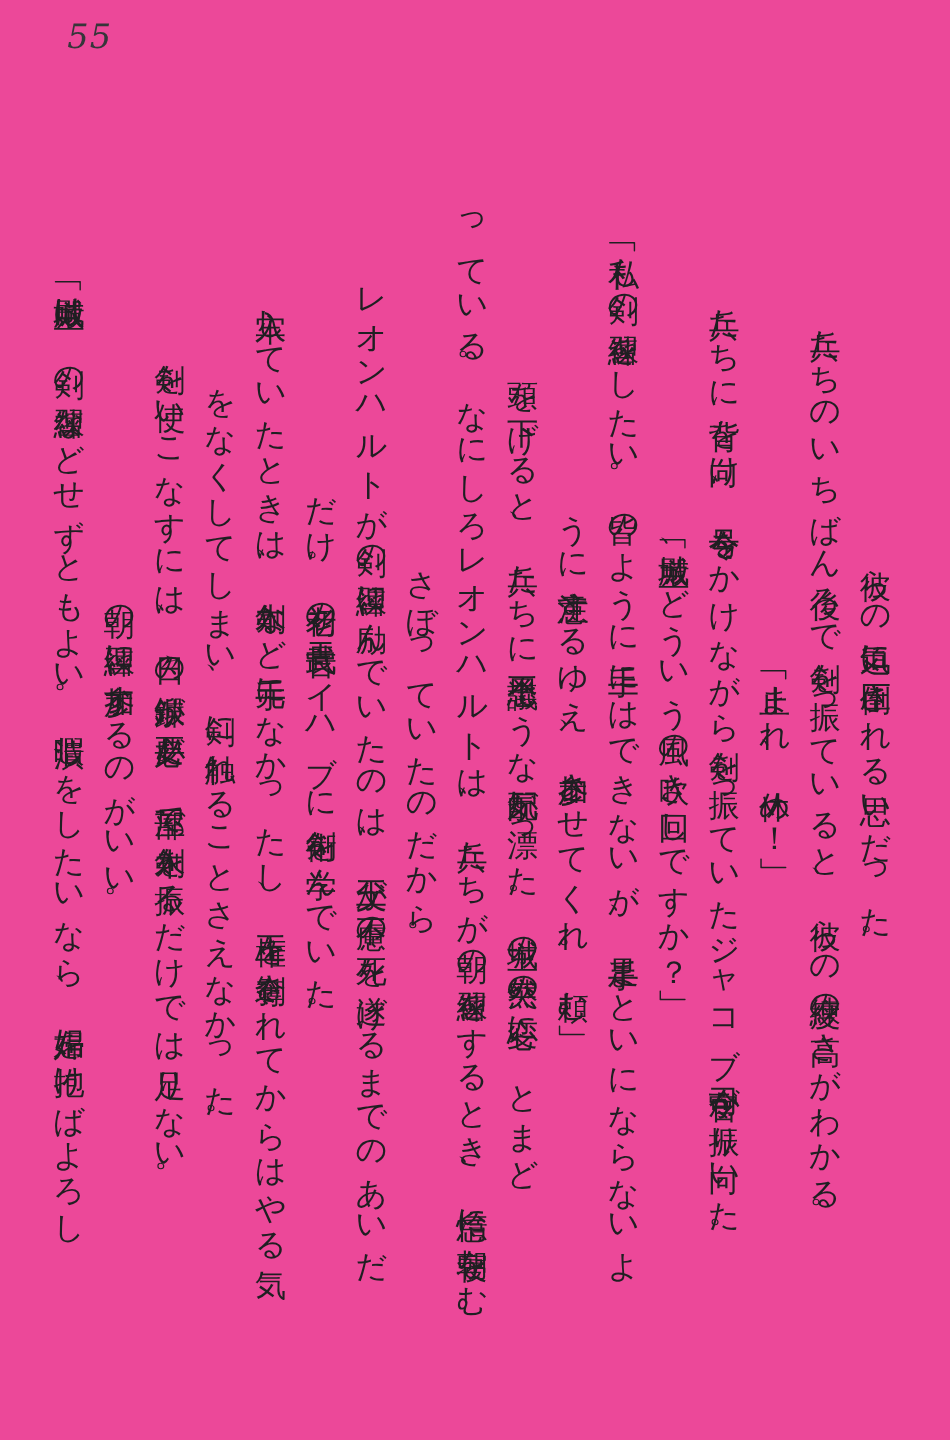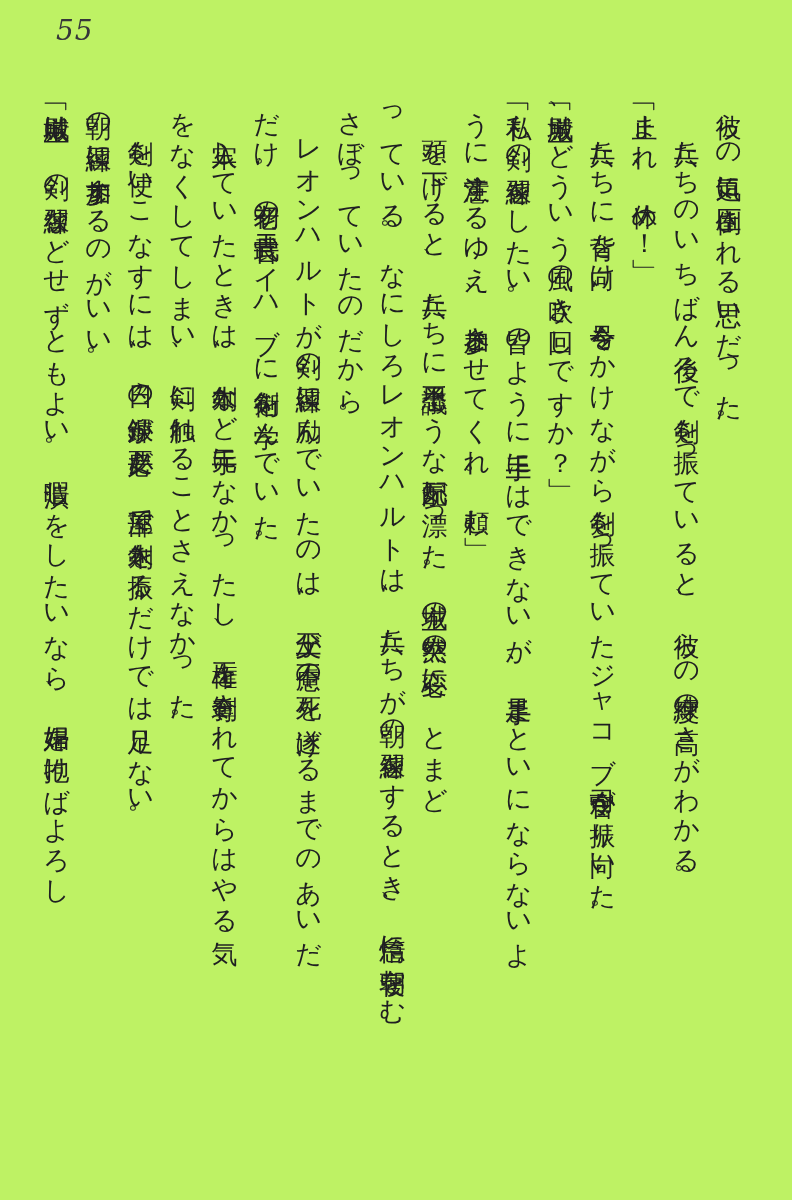--- a/index.html
+++ b/index.html
@@ -4,23 +4,24 @@
 <style>
   html, body {
     margin: 0;
     padding: 0;
     background: #fbfbfa;
   }
   .book-page {
     position: relative;
     width: 792px;
     height: 1200px;
-    background: #bef264;
+    background: #ec4899;
     overflow: hidden;
     font-family: "DejaVu Serif", "Liberation Serif", serif;
+    text-align: center;
   }
   .page-number {
     position: absolute;
     left: 56px;
     top: 14px;
     font-size: 28px;
     font-style: italic;
     color: #36363a;
     letter-spacing: 1px;
   }

